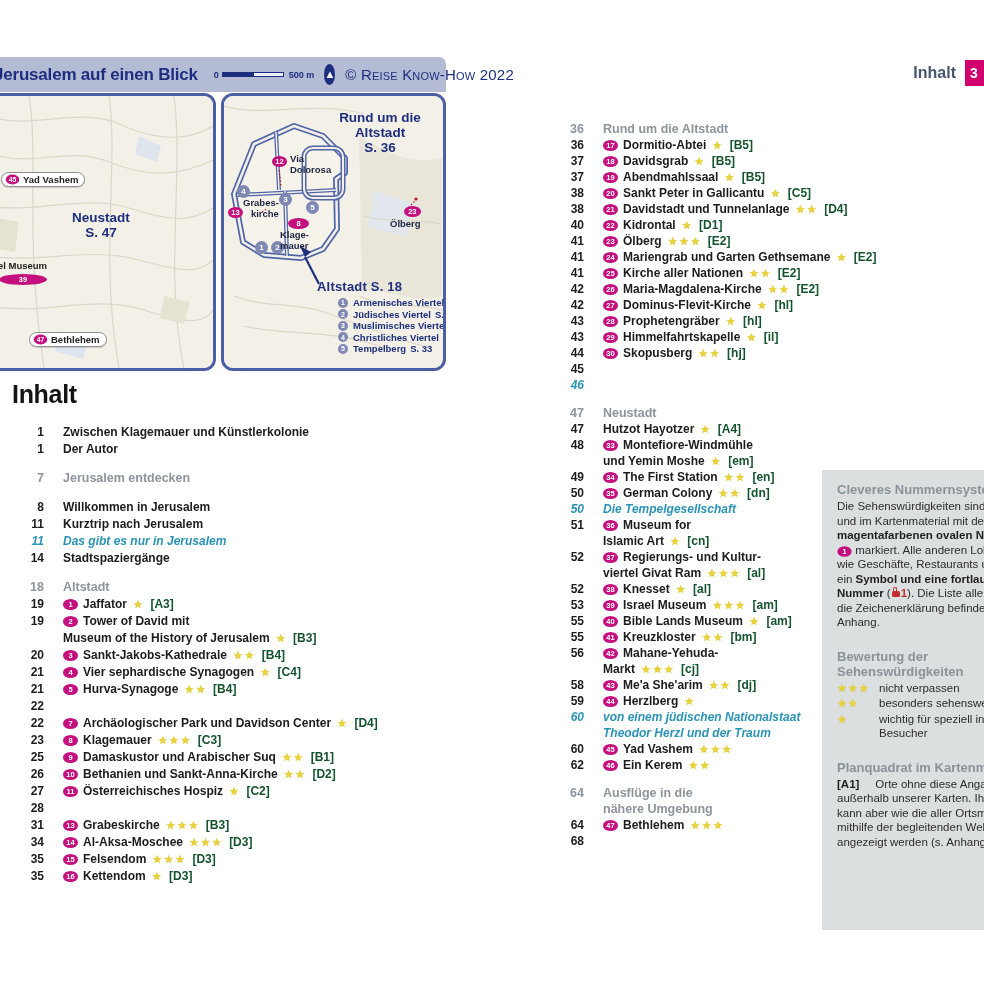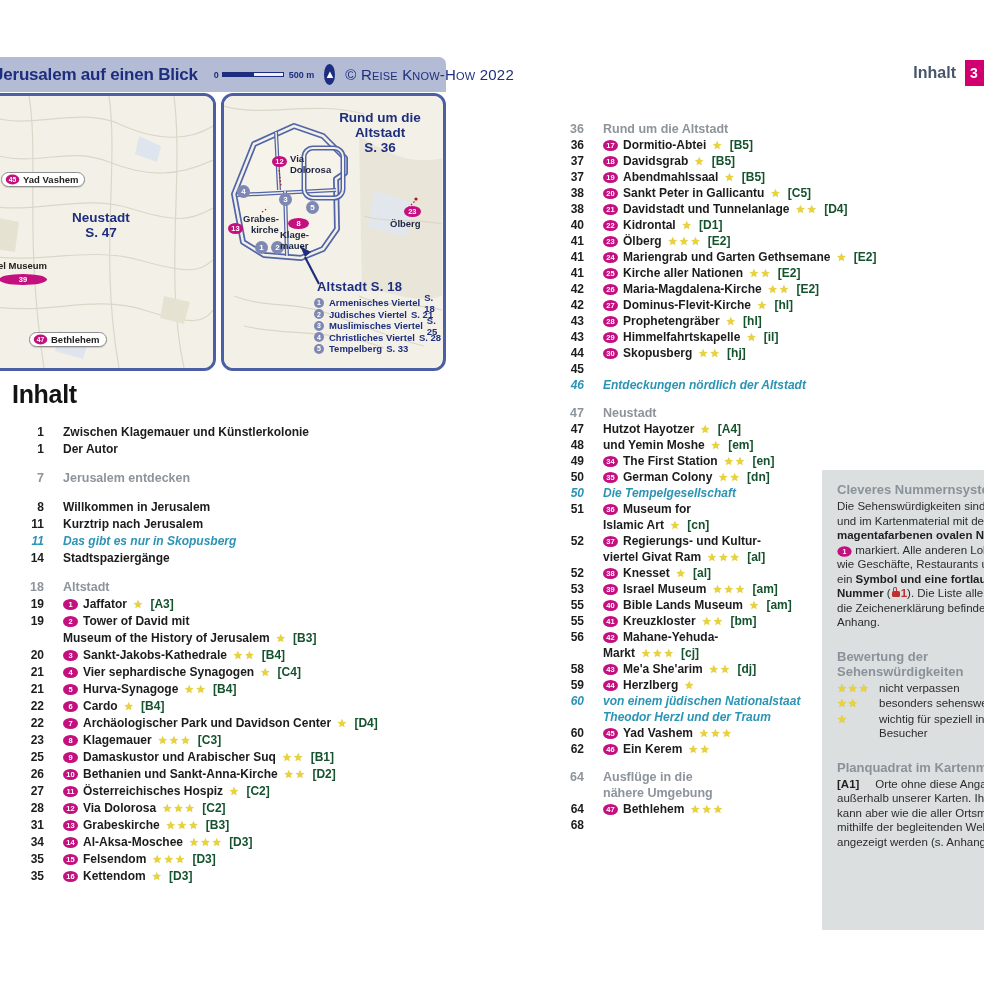--- a/index.html
+++ b/index.html
@@ -43,35 +43,35 @@
   .pm-yad{left:12px;top:76px;}
   .pm-beth{left:40px;top:236px;}
   .bare{position:absolute;left:-8px;top:164px;display:flex;flex-direction:column;}
   .bare .bare-label{font-size:9.5px;font-weight:700;color:#222;white-space:nowrap;}
   .bare .badge{margin-left:18px;margin-top:3px;}
   .qc{position:absolute;width:13px;height:13px;border-radius:50%;background:#7e88b3;color:#fff;
     font-size:8px;font-weight:700;display:flex;align-items:center;justify-content:center;}
   .qc1{left:31px;top:145px;} .qc2{left:47px;top:145px;} .qc3{left:55px;top:97px;}
   .qc4{left:13px;top:89px;} .qc5{left:82px;top:105px;}
   .poi{position:absolute;}
-  .poi .plabel{font-size:9.5px;font-weight:700;color:#1c2440;line-height:10.5px;white-space:pre-line;margin-top:16px;}
+  .poi .plabel{font-size:9.5px;font-weight:700;color:#1c2440;line-height:10.5px;white-space:pre-line;}
   .poi-via{left:48px;top:60px;display:flex;}
   .poi-via .plabel{margin-left:3px;margin-top:-2px;}
   .poi-grabes{left:2px;top:102px;display:flex;align-items:flex-end;}
   .poi-grabes .plabel{text-align:right;}
   .poi-grabes .badge{margin-left:2px;margin-bottom:1px;}
   .poi-klage{left:56px;top:122px;display:flex;flex-direction:column;}
   .poi-klage .badge{margin-left:8px;}
   .poi-klage .plabel{margin-top:1px;}
   .poi-oel{left:166px;top:110px;display:flex;flex-direction:column;}
   .poi-oel .badge{margin-left:14px;}
   .poi-oel .plabel{margin-top:2px;}
   .legend{position:absolute;left:90px;top:183px;}
   .legend-title{font-size:13px;font-weight:700;color:#1e2e7e;margin-bottom:3px;margin-left:3px;letter-spacing:.2px;}
-  .legend-row{display:flex;align-items:center;height:11.5px;}
+  .legend-row{display:flex;align-items:center;height:11.5px;margin-left:24px;}
   .legend-row .lc{width:10px;height:10px;border-radius:50%;background:#7e88b3;color:#fff;font-size:7px;
     font-weight:700;display:flex;align-items:center;justify-content:center;margin-right:5px;flex:0 0 10px;}
   .legend-row .lt{font-size:9.5px;font-weight:700;color:#1e2e7e;white-space:nowrap;}
   .legend-row .lp{font-size:9.5px;font-weight:700;color:#1e2e7e;margin-left:4px;}
   
   .toc-heading{position:absolute;left:12px;top:380px;font-size:25px;font-weight:700;color:#141414;letter-spacing:-0.3px;}
   .toc-col{position:absolute;}
   .toc-col.left{left:12px;top:424px;width:480px;--lh:17px;--pgw:32px;}
   .toc-col.right{left:556px;top:121px;width:310px;--lh:16px;--pgw:28px;}
   .entry{display:flex;margin-top:0;}
@@ -291,21 +291,21 @@
     </div>
     <div class="entry plain">
       <span class="pg">11</span>
       <div class="ebody">
         <div class="row"><span class="t">Kurztrip nach Jerusalem</span></div>
       </div>
     </div>
     <div class="entry essay">
       <span class="pg">11</span>
       <div class="ebody">
-        <div class="row"><span class="t">Das gibt es nur in Skopusberg</span></div>
+        <div class="row"><span class="t">Das gibt es nur in Jerusalem</span></div>
       </div>
     </div>
     <div class="entry boldline">
       <span class="pg">14</span>
       <div class="ebody">
         <div class="row"><span class="t">Stadtspaziergänge</span></div>
       </div>
     </div>
     <div class="entry section gap">
       <span class="pg">18</span>
@@ -339,23 +339,20 @@
       </div>
     </div>
     <div class="entry item">
       <span class="pg">21</span>
       <div class="ebody">
         <div class="row"><span class="badge">5</span><span class="t">Hurva-Synagoge</span><span class="stars">★★</span><span class="grid">[B4]</span></div>
       </div>
     </div>
     <div class="entry item">
       <span class="pg">22</span>
-      <div class="ebody">
-        <div class="row"><span class="badge">6</span><span class="t">Cardo</span><span class="stars">★</span><span class="grid">[B4]</span></div>
-      </div>
     </div>
     <div class="entry item">
       <span class="pg">22</span>
       <div class="ebody">
         <div class="row"><span class="badge">7</span><span class="t">Archäologischer Park und Davidson Center</span><span class="stars">★</span><span class="grid">[D4]</span></div>
       </div>
     </div>
     <div class="entry item">
       <span class="pg">23</span>
       <div class="ebody">
@@ -375,23 +372,20 @@
       </div>
     </div>
     <div class="entry item">
       <span class="pg">27</span>
       <div class="ebody">
         <div class="row"><span class="badge">11</span><span class="t">Österreichisches Hospiz</span><span class="stars">★</span><span class="grid">[C2]</span></div>
       </div>
     </div>
     <div class="entry item">
       <span class="pg">28</span>
-      <div class="ebody">
-        <div class="row"><span class="badge">12</span><span class="t">Via Dolorosa</span><span class="stars">★★★</span><span class="grid">[C2]</span></div>
-      </div>
     </div>
     <div class="entry item">
       <span class="pg">31</span>
       <div class="ebody">
         <div class="row"><span class="badge">13</span><span class="t">Grabeskirche</span><span class="stars">★★★</span><span class="grid">[B3]</span></div>
       </div>
     </div>
     <div class="entry item">
       <span class="pg">34</span>
       <div class="ebody">
@@ -500,39 +494,37 @@
       <span class="pg">44</span>
       <div class="ebody">
         <div class="row"><span class="badge">30</span><span class="t">Skopusberg</span><span class="stars">★★</span><span class="grid">[hj]</span></div>
       </div>
     </div>
     <div class="entry item">
       <span class="pg">45</span>
     </div>
     <div class="entry essay">
       <span class="pg">46</span>
-      <div class="ebody">
-        <div class="row"><span class="t">Entdeckungen nördlich der Altstadt</span></div>
-      </div>
     </div>
     <div class="entry section gap">
       <span class="pg">47</span>
       <div class="ebody">
         <div class="row"><span class="t">Neustadt</span></div>
       </div>
     </div>
     <div class="entry item">
       <span class="pg">47</span>
       <div class="ebody">
         <div class="row"><span class="t">Hutzot Hayotzer</span><span class="stars">★</span><span class="grid">[A4]</span></div>
       </div>
     </div>
     <div class="entry item">
       <span class="pg">48</span>
       <div class="ebody">
+        <div class="row"><span class="badge">33</span><span class="t">Montefiore-Windmühle</span></div>
         <div class="row"><span class="t">und Yemin Moshe</span><span class="stars">★</span><span class="grid">[em]</span></div>
       </div>
     </div>
     <div class="entry item">
       <span class="pg">49</span>
       <div class="ebody">
         <div class="row"><span class="badge">34</span><span class="t">The First Station</span><span class="stars">★★</span><span class="grid">[en]</span></div>
       </div>
     </div>
     <div class="entry item">

